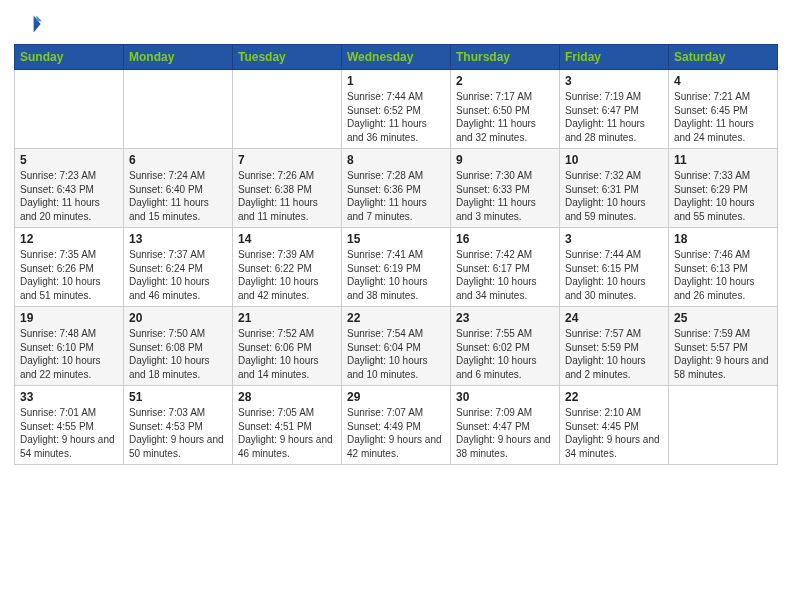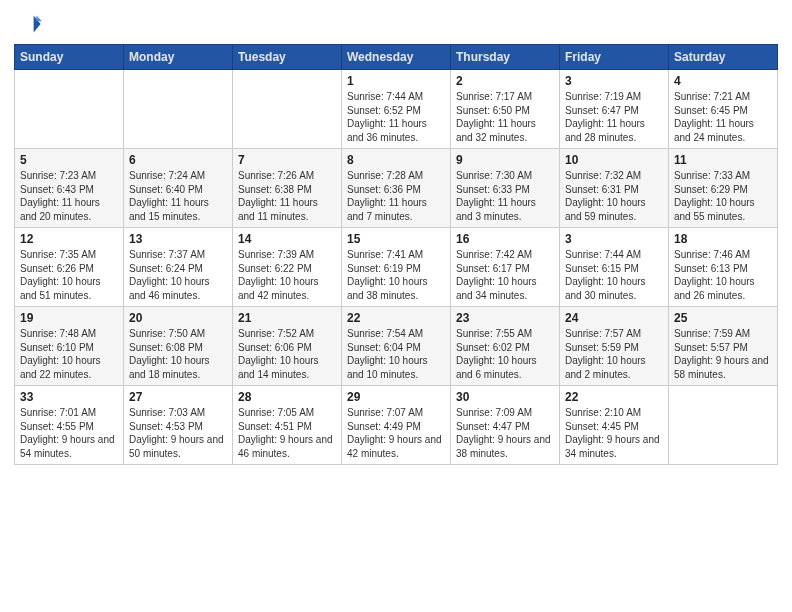--- a/index.html
+++ b/index.html
@@ -57,21 +57,21 @@
       font-size: 15px;
       color: #444;
     }
     .calendar {
       width: 100%;
       border-collapse: collapse;
       font-size: 11px;
     }
     .calendar th {
       background: #2255a4;
-      color: #e5e5e5;
+      color: #84cc16;
       text-align: left;
       padding: 5px 5px;
       font-size: 12px;
       font-weight: bold;
       border: 1px solid #1a4080;
     }
     .calendar td {
       border: 1px solid #ccc;
       vertical-align: top;
       padding: 4px 5px;
@@ -320,21 +320,21 @@
         </tr>
         <tr>
           <td>
             <span class="day-num">33</span>
             <div class="day-content">Sunrise: 7:01 AM
 Sunset: 4:55 PM
 Daylight: 9 hours
 and 54 minutes.</div>
           </td>
           <td>
-            <span class="day-num">27</span>
+            <span class="day-num">51</span>
             <div class="day-content">Sunrise: 7:03 AM
 Sunset: 4:53 PM
 Daylight: 9 hours
 and 50 minutes.</div>
           </td>
           <td>
             <span class="day-num">28</span>
             <div class="day-content">Sunrise: 7:05 AM
 Sunset: 4:51 PM
 Daylight: 9 hours

